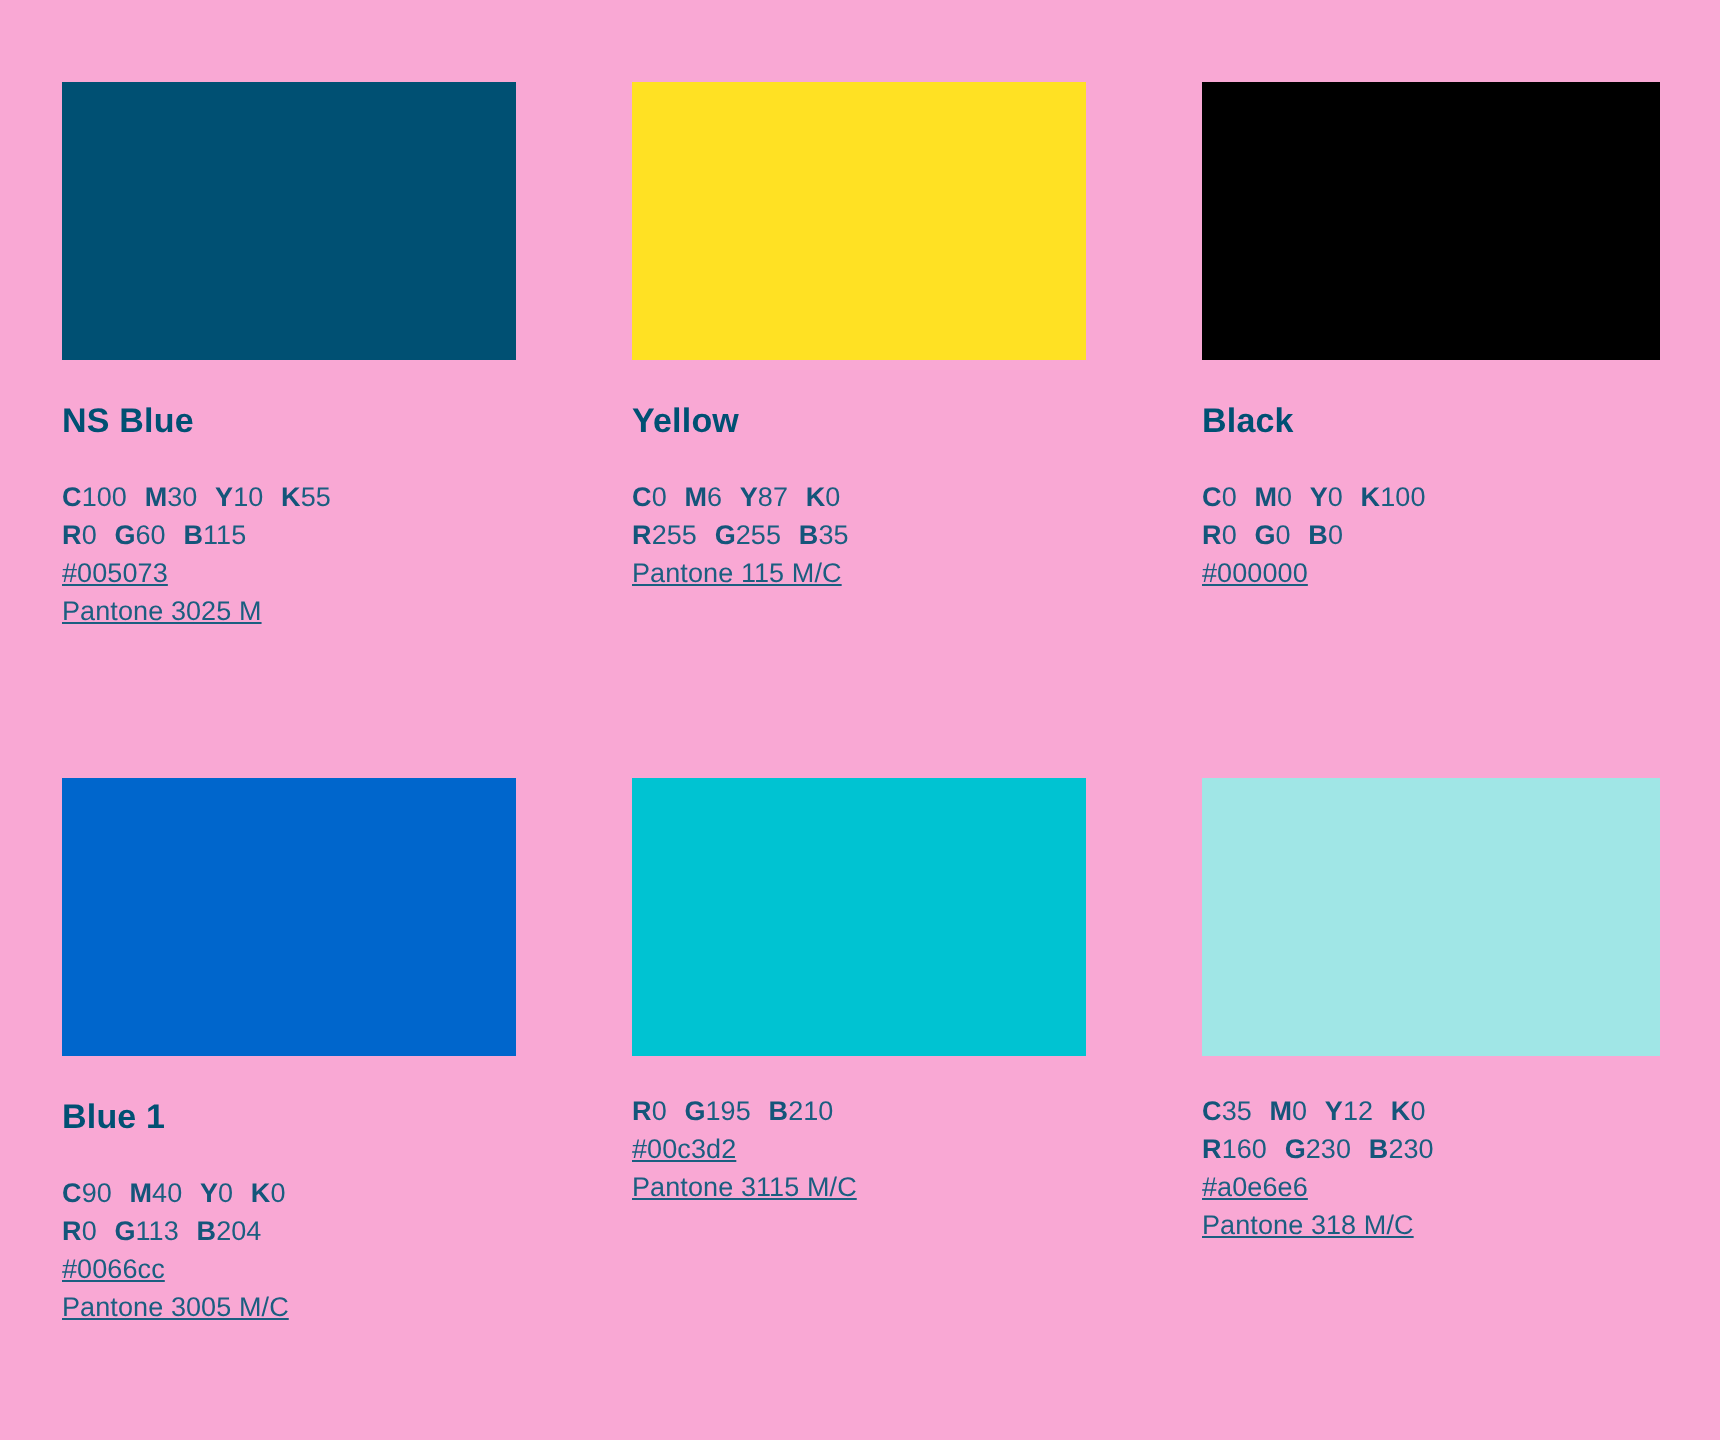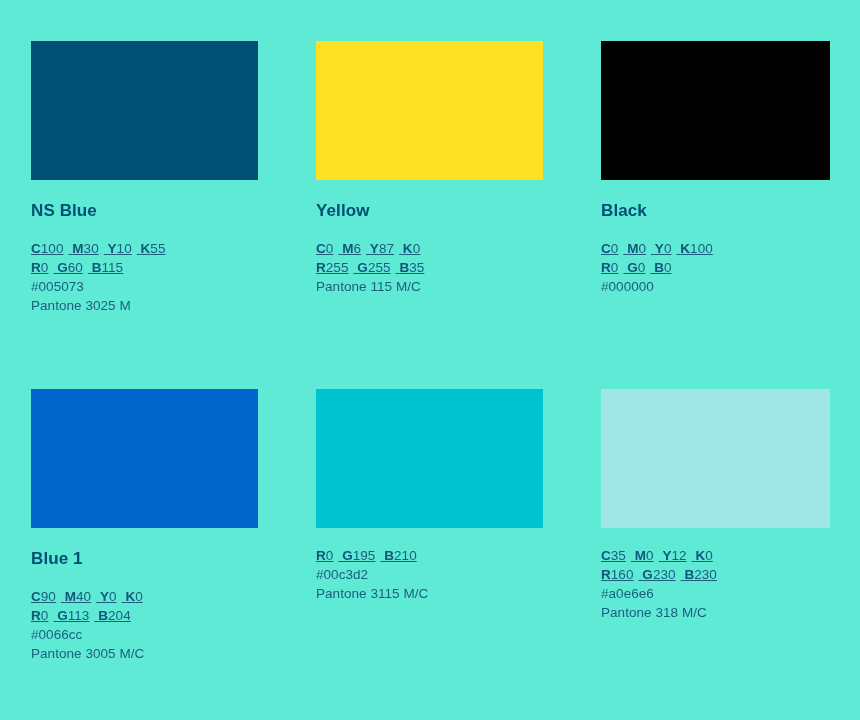--- a/index.html
+++ b/index.html
@@ -54,39 +54,39 @@
   .swatch-specs {
     margin: 0;
     padding-top: 18px;
     font-size: 13.5px;
     line-height: 19px;
     color: #1b5e80;
     letter-spacing: 0.05px;
   }
   .spec-line {
     white-space: nowrap;
-    text-decoration: underline;
   }
   .spec-line .ch {
     font-weight: bold;
     color: #14557a;
   }
   .spec-line .sep {
     display: inline-block;
     width: 5px;
   }
   .spec-hex,
   .spec-pantone {
     white-space: nowrap;
+    text-decoration: underline;
   }
 </style>
 </head>
 <body style="background: rgb(245, 245, 245);">
 
-<div id="palette-page" style="background: #5eead4;">
+<div id="palette-page" style="background: #f9a8d4;">
   <div class="swatch-grid">
 
     <div class="swatch-card">
       <div class="swatch-chip" style="background: rgb(0, 80, 115);"></div>
       <div class="swatch-title">NS Blue</div>
       <div class="swatch-specs">
         <div class="spec-line"><span class="ch">C</span><span>100</span><span class="sep"></span> <span class="ch">M</span><span>30</span><span class="sep"></span> <span class="ch">Y</span><span>10</span><span class="sep"></span> <span class="ch">K</span><span>55</span></div>
         <div class="spec-line"><span class="ch">R</span><span>0</span><span class="sep"></span> <span class="ch">G</span><span>60</span><span class="sep"></span> <span class="ch">B</span><span>115</span></div>
         <div class="spec-hex">#005073</div>
         <div class="spec-pantone">Pantone 3025 M</div>

